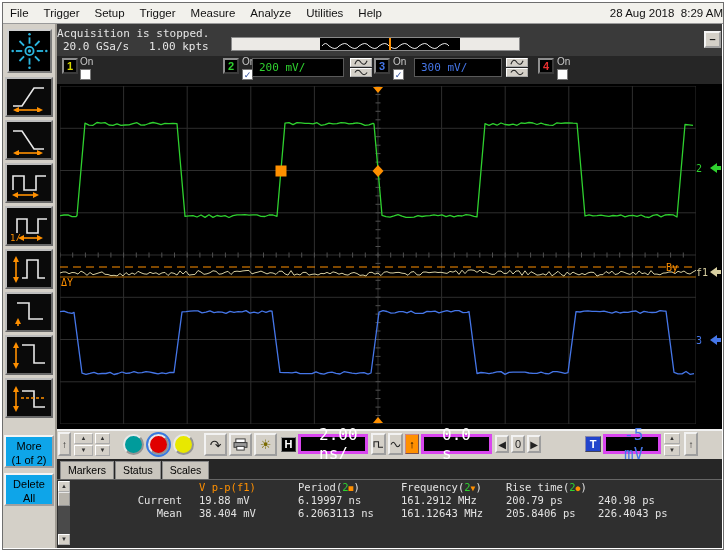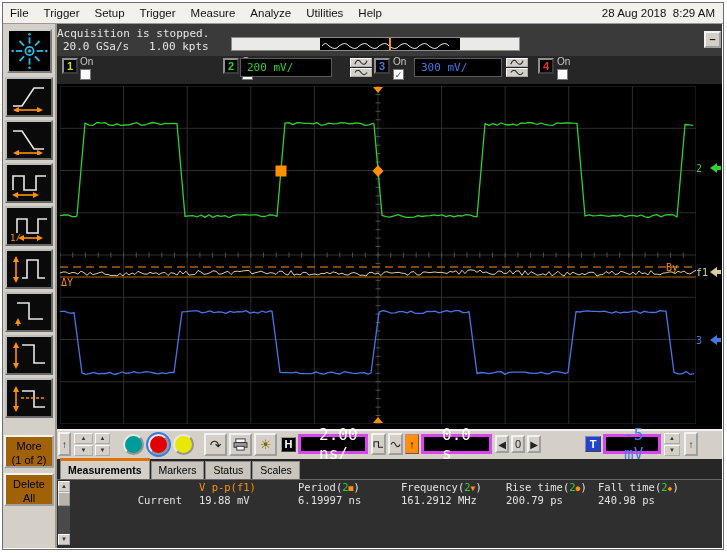--- a/index.html
+++ b/index.html
@@ -5,26 +5,26 @@
   *{margin:0;padding:0;box-sizing:border-box}
   html,body{width:727px;height:553px}
   body{position:relative;background:#fff;font-family:"Liberation Sans",sans-serif;overflow:hidden}
   .abs{position:absolute}
   .pre{white-space:pre}
   .win-frame{left:2px;top:2px;width:722px;height:548px;border:1px solid #6e6e6e;pointer-events:none}
   
   .menubar{left:3px;top:3px;width:720px;height:21px;background:#f2f1ec;display:flex;align-items:center;border-bottom:1px solid #9a9a9a}
   .menu-items{display:flex;padding-left:7px}
   .menu-item{font-size:11.5px;color:#111;margin-right:15px;cursor:default}
-  .menu-date{margin-left:auto;padding-right:8px;font-size:11.5px;color:#111}
+  .menu-date{margin-left:auto;font-size:11.5px;color:#111}
   
   .sidebar{left:3px;top:24px;width:54px;height:524px;background:#d4d0c8;border-right:2px solid #9e9a92}
   .logo-box{left:7px;top:29px;width:45px;height:44px;background:#000;border:2px outset #cfcfcf}
   .sb-btn{left:5px;width:48px;height:40px;background:#0a0a0a;border:2px outset #bdbdbd;display:flex;align-items:center;justify-content:center;cursor:pointer}
-  .sb-textbtn{left:4px;width:50px;background:#a16207;border:2px outset #f4f4f4;color:#000;font-size:11px;text-align:center;line-height:14px;padding-top:2px;cursor:pointer}
+  .sb-textbtn{left:4px;width:50px;background:#0ea5e9;border:2px outset #f4f4f4;color:#000;font-size:11px;text-align:center;line-height:14px;padding-top:2px;cursor:pointer}
   
   .statusbar{left:57px;top:24px;width:665px;height:32px;background:#3a3a3a}
   .stat-text{color:#e6e6e6;font-family:"DejaVu Sans Mono",monospace;font-size:11px;line-height:13px}
   .membar{left:231px;top:37px;width:289px;height:14px;background:#eceae6;border:1px solid #8a8a8a}
   .memview{left:88px;top:0px;width:140px;height:12px;background:#000;position:absolute}
   .minbtn{left:704px;top:31px;width:17px;height:17px;background:#d4d0c8;border:2px outset #f4f4f4;font-size:11px;font-weight:bold;text-align:center;line-height:12px;color:#111;cursor:pointer}
   
   .chanrow{left:57px;top:56px;width:665px;height:28px;background:#262626}
   .chnum{width:16px;height:16px;background:#000;border:2px outset #8f8f8f;font-weight:bold;font-size:11px;text-align:center;line-height:12px;cursor:pointer}
   .onlbl{color:#c8c8c8;font-size:10px;line-height:10px}
@@ -202,21 +202,21 @@
 <div class="abs" style="left:80px;top:57px">
   <div class="onlbl">On</div>
   <div class="chk" style="margin-top:2px"></div>
 </div>
 
 <div class="abs chnum" style="left: 223px; top: 58px; color: rgb(47, 209, 47);">2</div>
 <div class="abs" style="left:242px;top:57px">
   <div class="onlbl">On</div>
   <div class="chk" style="margin-top:2px">✓</div>
 </div>
-<div class="abs chfield" style="left: 240px; top: 58px; width: 92px; color: rgb(47, 209, 47);">200 mV/</div>
+<div class="abs chfield" style="left: 252px; top: 58px; width: 92px; color: rgb(47, 209, 47);">200 mV/</div>
 <div class="abs" style="left:350px;top:58px">
   <div class="wavebtn">
       <svg width="16" height="7" viewBox="0 0 16 8">
         <path d="M1,6 Q4,-2 8,4 Q12,9 15,2" stroke="#222" fill="none" stroke-width="1.2"></path>
       </svg>
     </div>
   <div class="wavebtn" style="margin-top:1px">
       <svg width="16" height="7" viewBox="0 0 16 8">
         <path d="M1,4 Q4.5,-1 8,4 Q11.5,9 15,4" stroke="#222" fill="none" stroke-width="1.2"></path>
       </svg>
@@ -432,42 +432,48 @@
 <div class="abs tbtn" style="left:527px;top:435px;width:14px;height:18px">▶</div>
 <div class="abs" style="left: 585px; top: 436px; width: 16px; height: 16px; border: 1px outset rgb(136, 136, 170); color: rgb(255, 255, 255); font-weight: bold; font-size: 11px; text-align: center; line-height: 14px; cursor: pointer; background: rgb(34, 68, 204);">T</div>
 <div class="abs tfield" style="left:603px;top:434px;width:58px;height:20px;color:#4576e8">-5 mV</div>
 <div class="abs spincol" style="left:664px;top:433px;width:16px">
   <div class="spin">▲</div>
   <div class="spin">▼</div>
 </div>
 <div class="abs tbtn" style="left:684px;top:432px;width:14px;height:24px">↑</div>
 
 <div class="abs tabsrow" id="tabsrow">
-    <div class="tab active">Measurements</div>
     <div class="tab">Markers</div>
     <div class="tab">Status</div>
     <div class="tab">Scales</div>
   </div>
 
 <div class="abs measpanel"></div>
 <div class="abs sbar">
   <div class="sbtn">▲</div>
   <div class="sthumb"></div>
   <div class="sbtn" style="position:absolute;bottom:0">▼</div>
 </div>
 <div class="abs mtable" id="mtable">
     <div class="mrow">
       <div class="mlab"></div>
       <div class="mc0"><span style="color: rgb(255, 144, 0);">V p-p(f1)</span></div>
       <div class="mc1"><span>Period(</span><span style="color: rgb(47, 209, 47);">2</span><span style="color: rgb(255, 144, 0); font-size: 8px;">■</span><span>)</span></div>
       <div class="mc2"><span>Frequency(</span><span style="color: rgb(47, 209, 47);">2</span><span style="color: rgb(255, 144, 0); font-size: 8px;">▼</span><span>)</span></div>
       <div class="mc3"><span>Rise time(</span><span style="color: rgb(47, 209, 47);">2</span><span style="color: rgb(255, 144, 0); font-size: 8px;">●</span><span>)</span></div>
-      <div class="mc4"><span>Fall time(</span><span style="color: rgb(47, 209, 47);">2</span><span style="color: rgb(255, 144, 0); font-size: 8px;">◆</span><span>)</span></div>
     </div>
     <div class="mrow">
       <div class="mlab">Current</div>
       <div class="mc0">19.88 mV</div>
       <div class="mc1">6.19997 ns</div>
       <div class="mc2">161.2912 MHz</div>
       <div class="mc3">200.79 ps</div>
       <div class="mc4">240.98 ps</div>
     </div>
+    <div class="mrow">
+      <div class="mlab">Mean</div>
+      <div class="mc0">38.404 mV</div>
+      <div class="mc1">6.2063113 ns</div>
+      <div class="mc2">161.12643 MHz</div>
+      <div class="mc3">205.8406 ps</div>
+      <div class="mc4">226.4043 ps</div>
+    </div>
   </div>
 
 </body></html>

